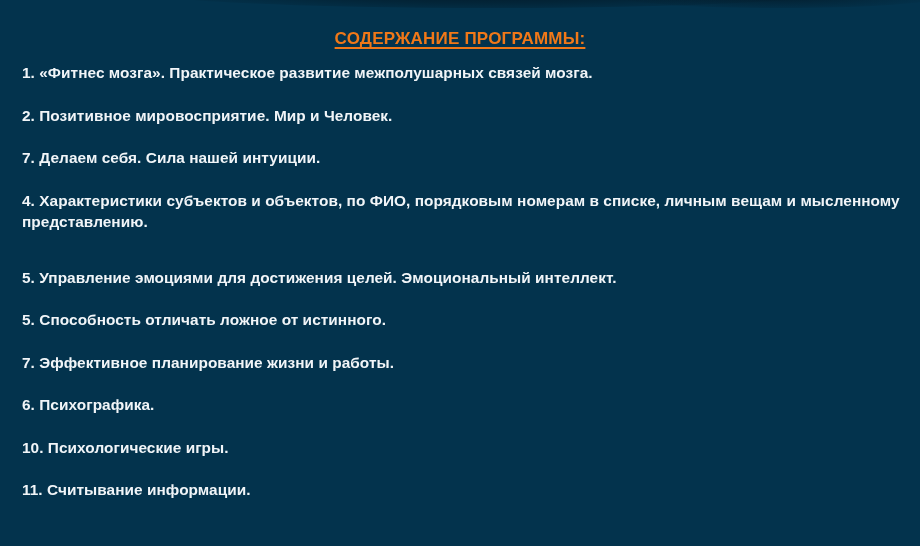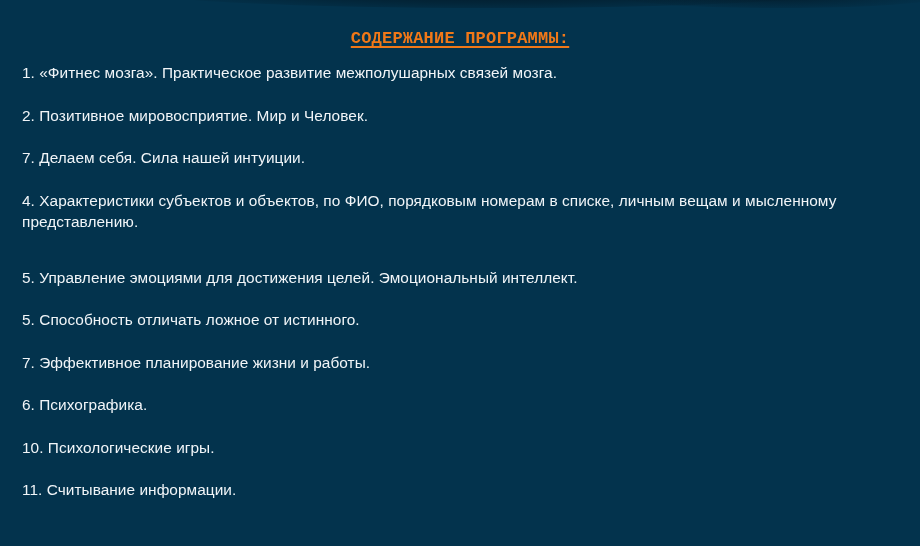--- a/index.html
+++ b/index.html
@@ -59,37 +59,36 @@
     width: 920px;
     text-align: center;
     color: #f07818;
     font-size: 17px;
     font-weight: bold;
     letter-spacing: 0.2px;
     text-decoration: underline;
     text-underline-offset: 3px;
     text-decoration-thickness: 1.5px;
     white-space: nowrap;
-    font-family: Liberation Mono, monospace;
   }
 
   #program-list {
     position: absolute;
     top: 62px;
     left: 22px;
     width: 888px;
     margin: 0;
     padding: 0;
     list-style: none;
   }
 
   .program-item {
     color: #f1f5f8;
     font-size: 15.4px;
-    font-weight: normal;
+    font-weight: bold;
     line-height: 21px;
     margin: 0 0 21.5px 0;
     letter-spacing: 0.05px;
   }
   .program-item.two-line {
     margin-bottom: 35px;
   }
 </style>
 </head>
 <body>

